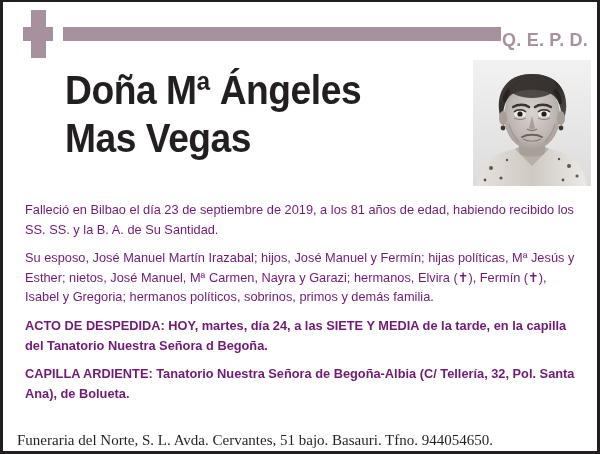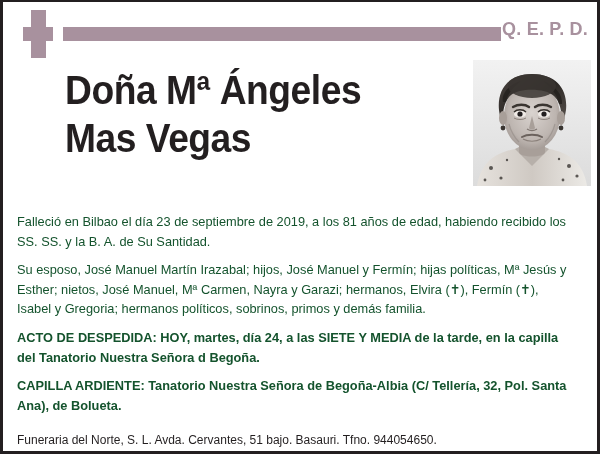--- a/index.html
+++ b/index.html
@@ -55,21 +55,21 @@
     position: absolute;
     left: 60px;
     top: 25px;
     width: 438px;
     height: 14px;
     background: #a8919e;
   }
   .qepd {
     position: absolute;
     right: 9px;
-    top: 17px;
+    top: 28px;
     font-size: 18px;
     font-weight: bold;
     color: #a8919e;
     letter-spacing: 0.2px;
     font-family: "Liberation Sans", sans-serif;
     white-space: nowrap;
   }
 
   
   .name-block {
@@ -103,47 +103,46 @@
   }
   .portrait-frame svg {
     display: block;
     width: 118px;
     height: 126px;
   }
 
   
   .body-text {
     position: absolute;
-    left: 14px;
+    left: 22px;
     top: 198px;
     width: 572px;
-    color: #14532d;
-    margin-top: 12px;
+    color: #701a75;
   }
   .para {
     font-size: 13.2px;
     line-height: 19.6px;
     margin: 0 0 9px 0;
     text-align: left;
     font-family: "Liberation Sans", sans-serif;
     transform: scaleX(0.97);
     transform-origin: left top;
   }
   .para.bold {
     font-weight: bold;
   }
   .footer-line {
     position: absolute;
     left: 14px;
     top: 431px;
     width: 572px;
-    font-size: 12px;
+    font-size: 15px;
     line-height: 14px;
     color: #231f20;
-    font-family: Liberation Sans, sans-serif;
+    font-family: Liberation Serif, serif;
   }
 </style>
 </head>
 <body>
 
 <div id="obituary-page">
 
   <div class="header">
     <div class="cross-icon">
       <div class="v-bar"></div>

